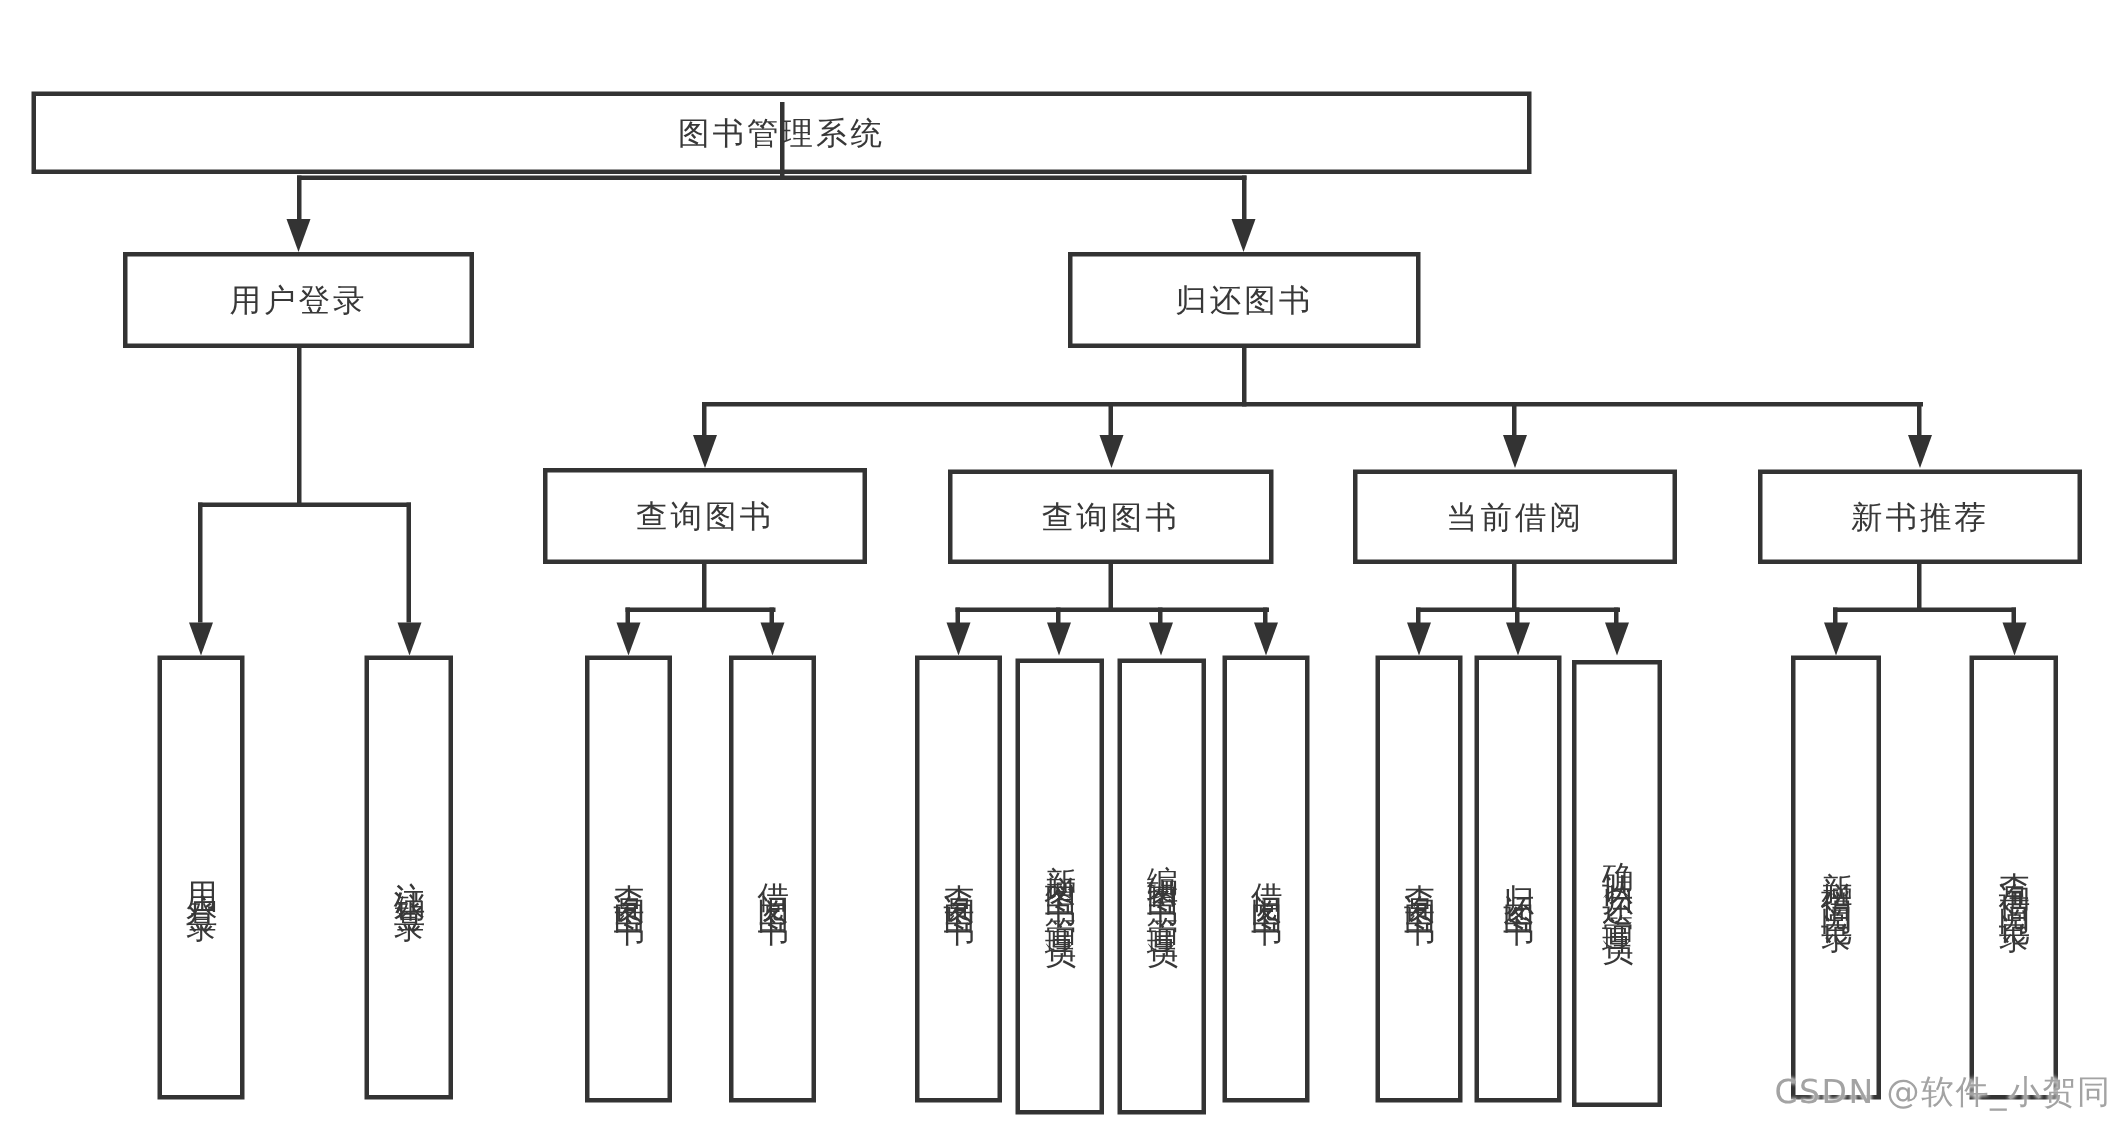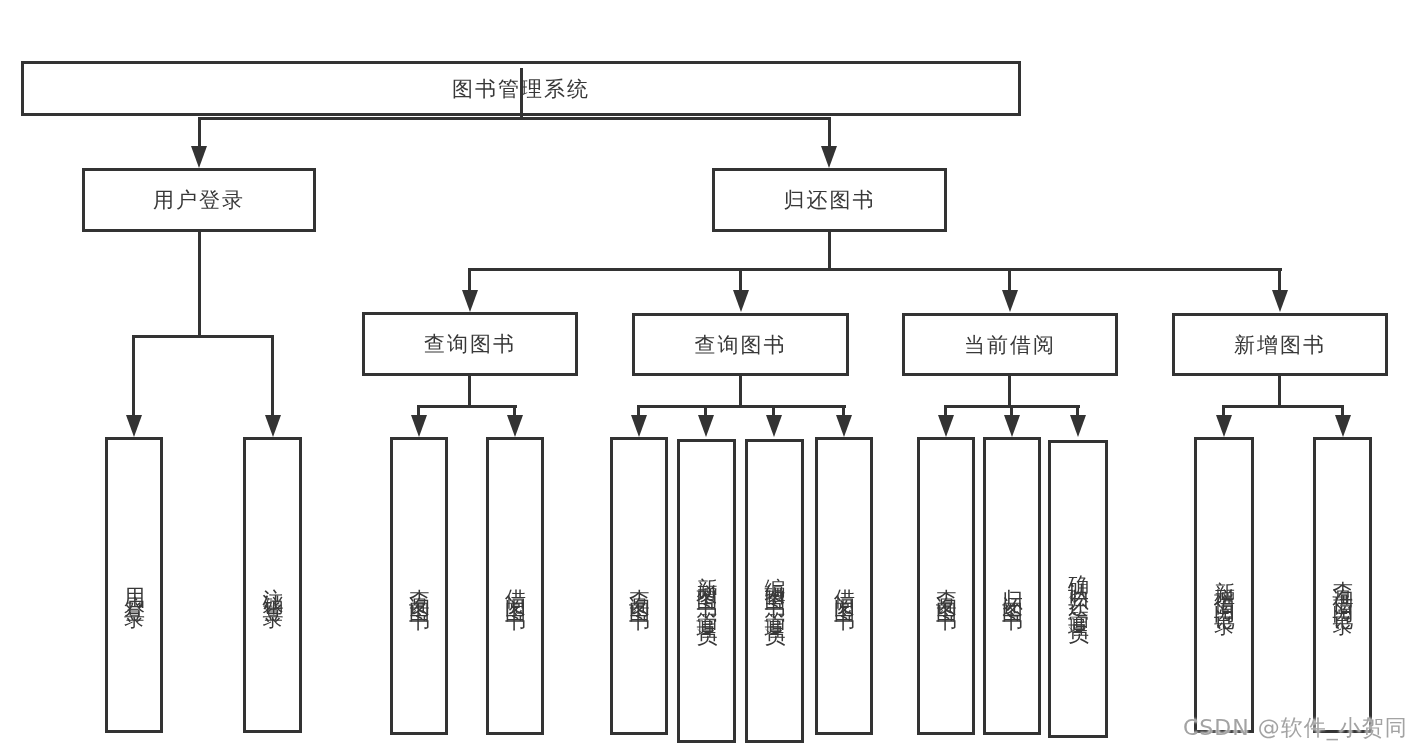--- a/index.html
+++ b/index.html
@@ -92,21 +92,21 @@
   <div class="vl" style="left:1008px; top:268px; height:24px;"></div>
   <div class="vl" style="left:1278px; top:268px; height:24px;"></div>
   <div class="arrow" style="left:462px; top:290px;"></div>
   <div class="arrow" style="left:733px; top:290px;"></div>
   <div class="arrow" style="left:1002px; top:290px;"></div>
   <div class="arrow" style="left:1272px; top:290px;"></div>
 
   <div class="box hlabel" style="left:362px; top:312px; width:216px; height:64px;">查询图书</div>
   <div class="box hlabel" style="left:632px; top:313px; width:217px; height:63px;">查询图书</div>
   <div class="box hlabel" style="left:902px; top:313px; width:216px; height:63px;">当前借阅</div>
-  <div class="box hlabel" style="left:1172px; top:313px; width:216px; height:63px;">新增图书</div>
+  <div class="box hlabel" style="left:1172px; top:313px; width:216px; height:63px;">新书推荐</div>
 
   <div class="vl" style="left:468px; top:376px; height:31px;"></div>
   <div class="hl" style="left:417px; top:405px; width:100px;"></div>
   <div class="vl" style="left:417px; top:405px; height:12px;"></div>
   <div class="vl" style="left:513px; top:405px; height:12px;"></div>
   <div class="arrow" style="left:411px; top:415px;"></div>
   <div class="arrow" style="left:507px; top:415px;"></div>
 
   <div class="vl" style="left:739px; top:376px; height:31px;"></div>
   <div class="hl" style="left:637px; top:405px; width:209px;"></div>

